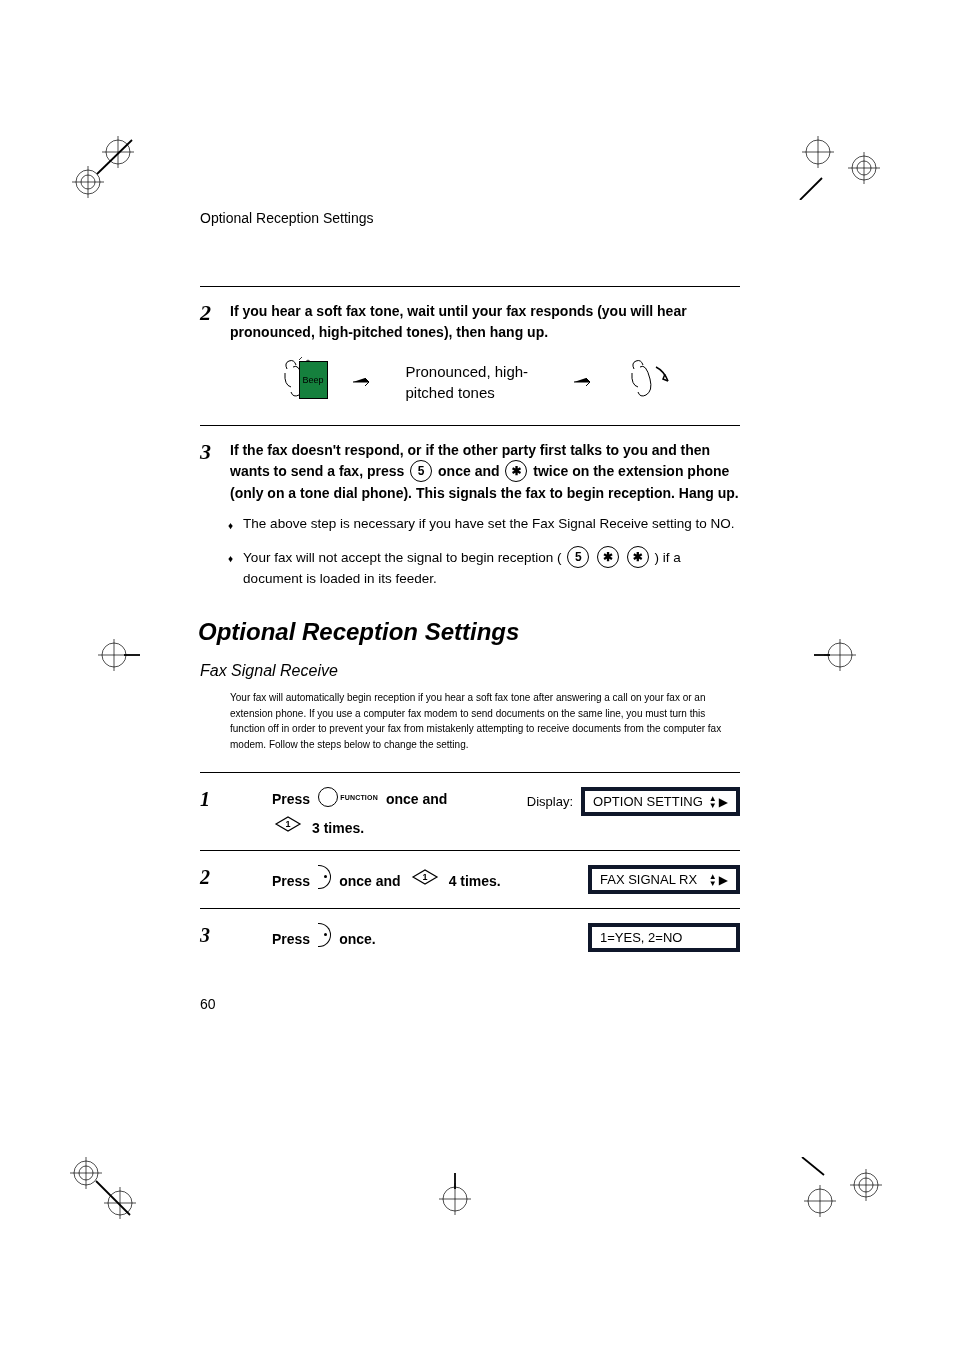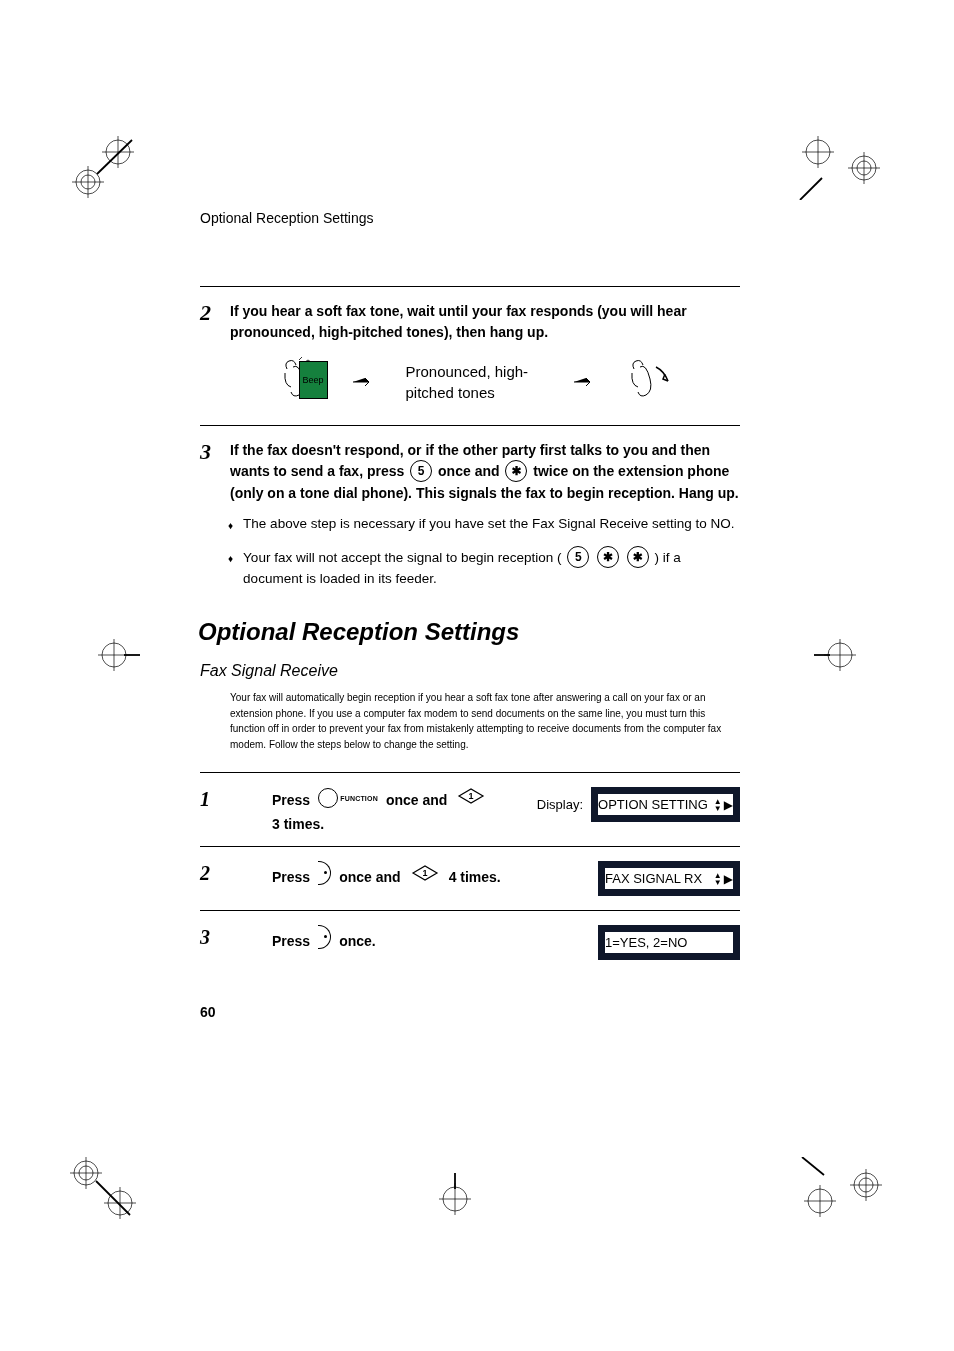--- a/index.html
+++ b/index.html
@@ -151,36 +151,36 @@
   }
   .setting-row .instr {
     flex: 1;
     display: flex;
     align-items: flex-end;
     flex-wrap: wrap;
     gap: 8px;
     padding-left: 42px;
   }
   .display-box {
-    border: 7px solid #0f172a;
+    border: 4px solid #0f172a;
     font-size: 13px;
-    padding: 3px 0;
+    padding: 3px 8px;
     min-width: 128px;
     display: inline-flex;
     align-items: center;
     justify-content: space-between;
     gap: 6px;
   }
   .display-label {
     font-size: 13px;
     margin-right: 4px;
     padding-left: 40px;
   }
   .page-num {
-    font-weight: bold;
+    font-weight: normal;
     font-size: 14px;
     margin-top: 30px;
   }
   .func-btn {
     display: inline-flex;
     align-items: center;
     gap: 2px;
     vertical-align: middle;
   }
   .func-circle {

